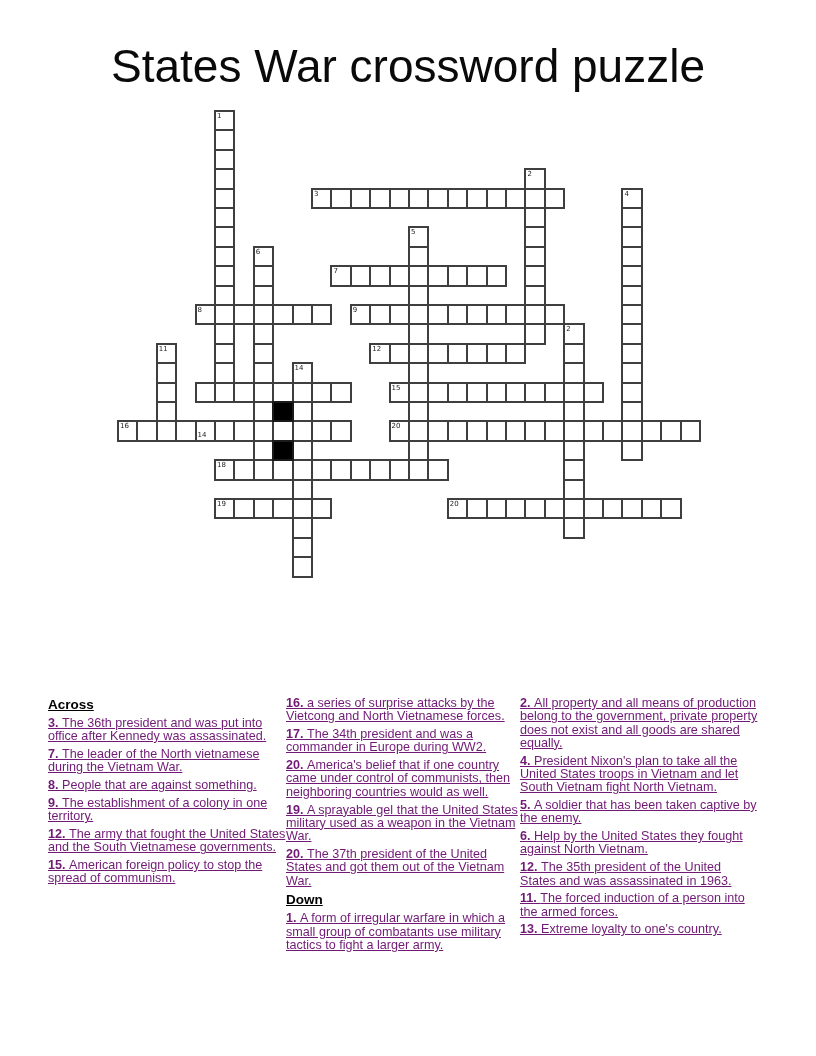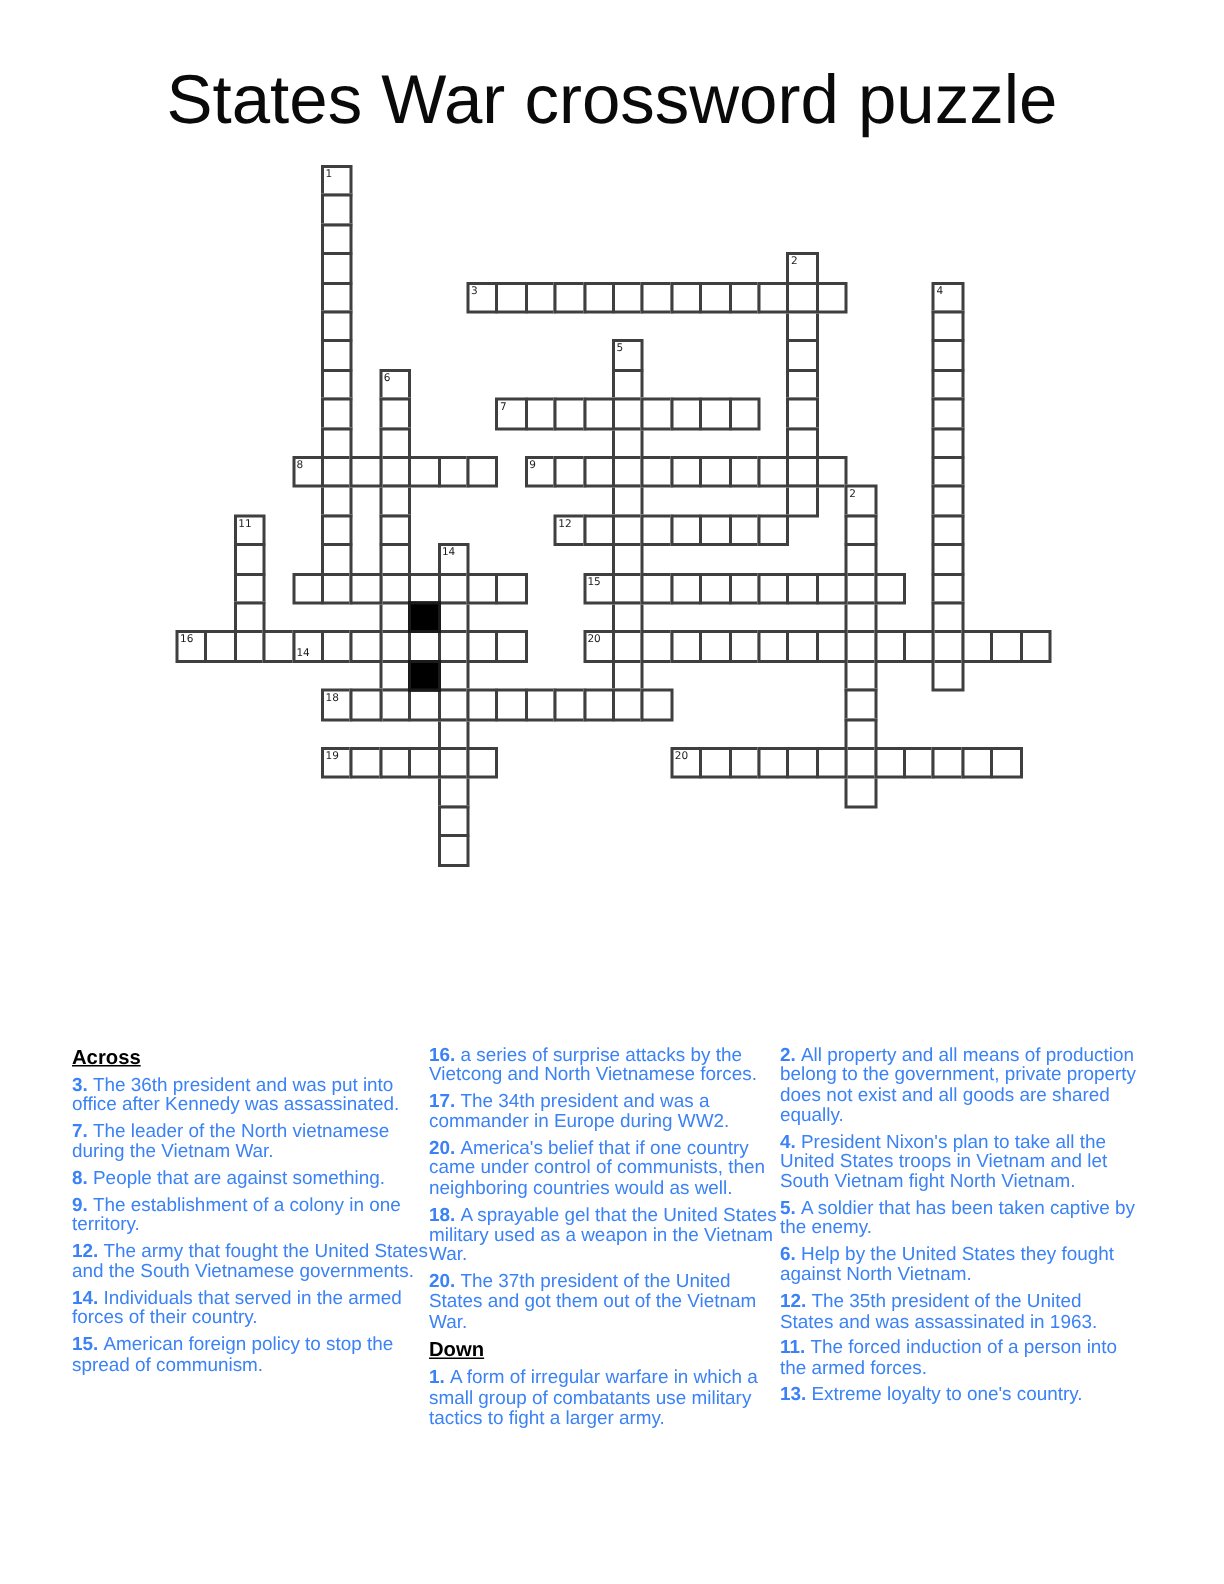--- a/index.html
+++ b/index.html
@@ -23,21 +23,21 @@
   }
   .clues{position:absolute;top:697px;left:0;width:816px;}
   .clue-col{position:absolute;top:0;width:238px;}
   .clue-col.c0{left:48px;}
   .clue-col.c1{left:286px;}
   .clue-col.c2{left:520px;}
   .clue-header{
     font-size:13.5px;font-weight:700;text-decoration:underline;
     margin:0 0 5px 0;color:#000;
   }
-  p.clue{font-size:12.6px;line-height:13.3px;margin:0 0 4.5px 0;color:#3b82f6;}
+  p.clue{font-size:12.6px;line-height:13.3px;margin:0 0 4.5px 0;color:#701a75;text-decoration:underline;}
   p.clue b{font-weight:700;}
 </style>
 </head>
 <body>
 
 <h1 class="title">States War crossword puzzle</h1>
 
 <div class="grid">
     <div class="cell" style="left: 97px; top: 0px; width: 21.4px; height: 21.4px;"></div>
     <div class="cell" style="left: 97px; top: 19.4px; width: 21.4px; height: 21.4px;"></div>
@@ -256,28 +256,27 @@
   </div>
 
 <div class="clues">
   <div class="clue-col c0">
       <div class="clue-header">Across</div>
       <p class="clue"><b>3. </b>The 36th president and was put into office after Kennedy was assassinated.</p>
       <p class="clue"><b>7. </b>The leader of the North vietnamese during the Vietnam War.</p>
       <p class="clue"><b>8. </b>People that are against something.</p>
       <p class="clue"><b>9. </b>The establishment of a colony in one territory.</p>
       <p class="clue"><b>12. </b>The army that fought the United States and the South Vietnamese governments.</p>
-      <p class="clue"><b>14. </b>Individuals that served in the armed forces of their country.</p>
       <p class="clue"><b>15. </b>American foreign policy to stop the spread of communism.</p>
     </div>
   <div class="clue-col c1">
       <p class="clue"><b>16. </b>a series of surprise attacks by the Vietcong and North Vietnamese forces.</p>
       <p class="clue"><b>17. </b>The 34th president and was a commander in Europe during WW2.</p>
       <p class="clue"><b>20. </b>America's belief that if one country came under control of communists, then neighboring countries would as well.</p>
-      <p class="clue"><b>18. </b>A sprayable gel that the United States military used as a weapon in the Vietnam War.</p>
+      <p class="clue"><b>19. </b>A sprayable gel that the United States military used as a weapon in the Vietnam War.</p>
       <p class="clue"><b>20. </b>The 37th president of the United States and got them out of the Vietnam War.</p>
       <div class="clue-header">Down</div>
       <p class="clue"><b>1. </b>A form of irregular warfare in which a small group of combatants use military tactics to fight a larger army.</p>
     </div>
   <div class="clue-col c2">
       <p class="clue"><b>2. </b>All property and all means of production belong to the government, private property does not exist and all goods are shared equally.</p>
       <p class="clue"><b>4. </b>President Nixon's plan to take all the United States troops in Vietnam and let South Vietnam fight North Vietnam.</p>
       <p class="clue"><b>5. </b>A soldier that has been taken captive by the enemy.</p>
       <p class="clue"><b>6. </b>Help by the United States they fought against North Vietnam.</p>
       <p class="clue"><b>12. </b>The 35th president of the United States and was assassinated in 1963.</p>

